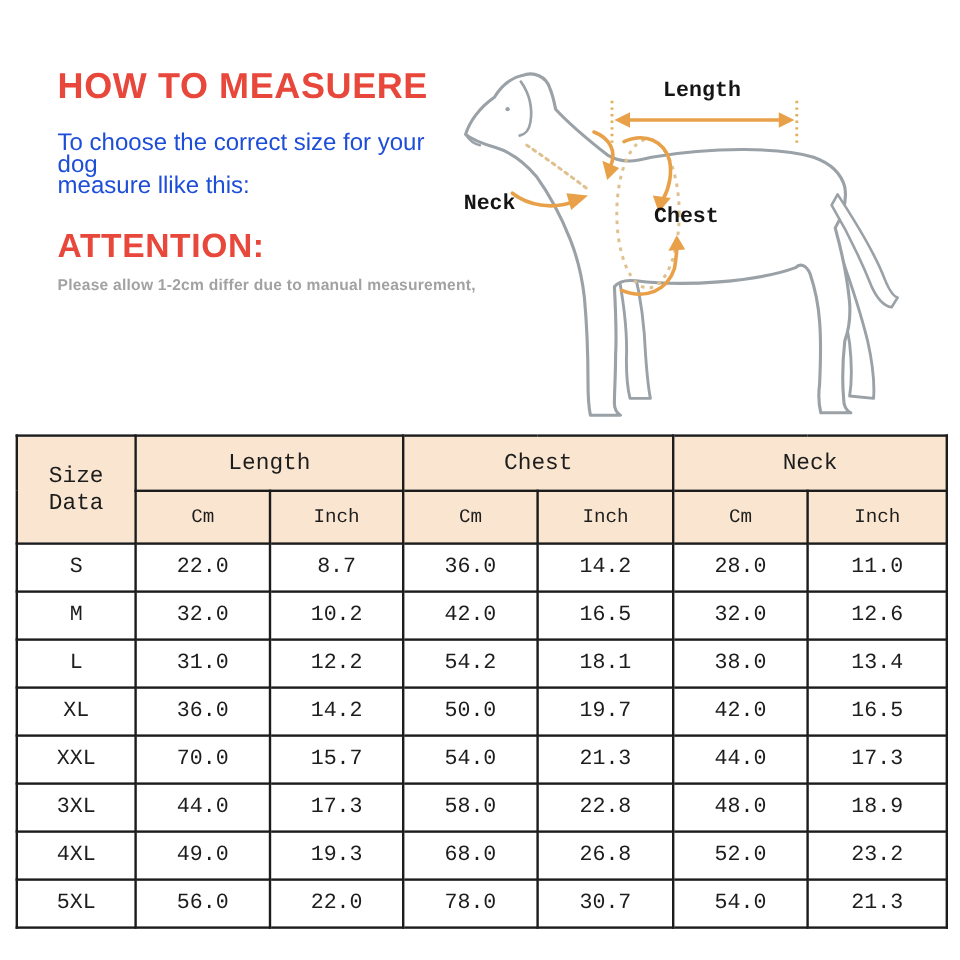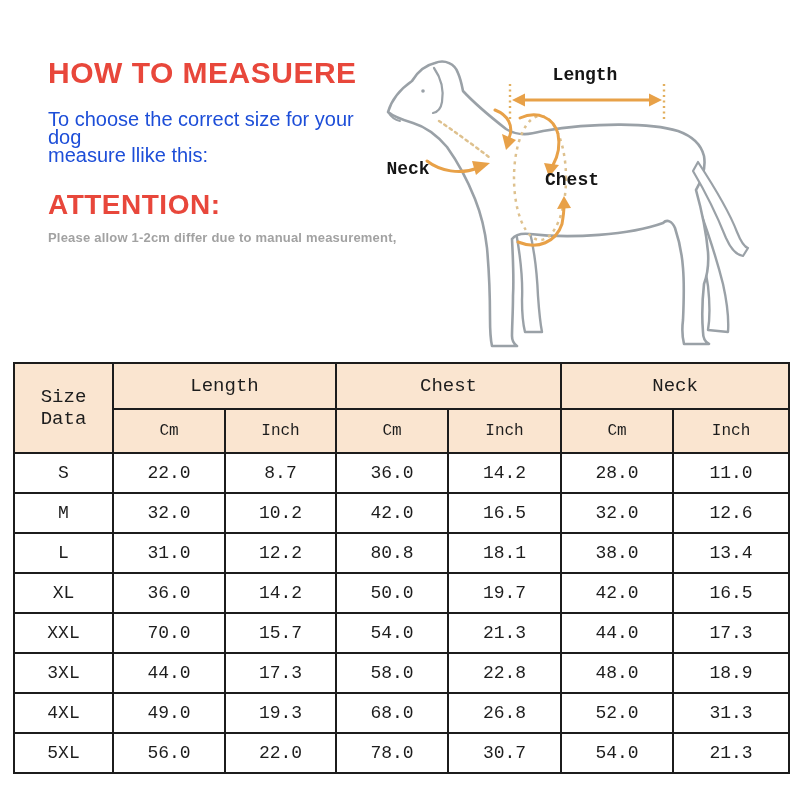--- a/index.html
+++ b/index.html
@@ -173,21 +173,21 @@
         <td>10.2</td>
         <td>42.0</td>
         <td>16.5</td>
         <td>32.0</td>
         <td>12.6</td>
       </tr>
       <tr>
         <td>L</td>
         <td>31.0</td>
         <td>12.2</td>
-        <td>80.8</td>
+        <td>54.2</td>
         <td>18.1</td>
         <td>38.0</td>
         <td>13.4</td>
       </tr>
       <tr>
         <td>XL</td>
         <td>36.0</td>
         <td>14.2</td>
         <td>50.0</td>
         <td>19.7</td>
@@ -212,21 +212,21 @@
         <td>48.0</td>
         <td>18.9</td>
       </tr>
       <tr>
         <td>4XL</td>
         <td>49.0</td>
         <td>19.3</td>
         <td>68.0</td>
         <td>26.8</td>
         <td>52.0</td>
-        <td>31.3</td>
+        <td>23.2</td>
       </tr>
       <tr>
         <td>5XL</td>
         <td>56.0</td>
         <td>22.0</td>
         <td>78.0</td>
         <td>30.7</td>
         <td>54.0</td>
         <td>21.3</td>
       </tr>

